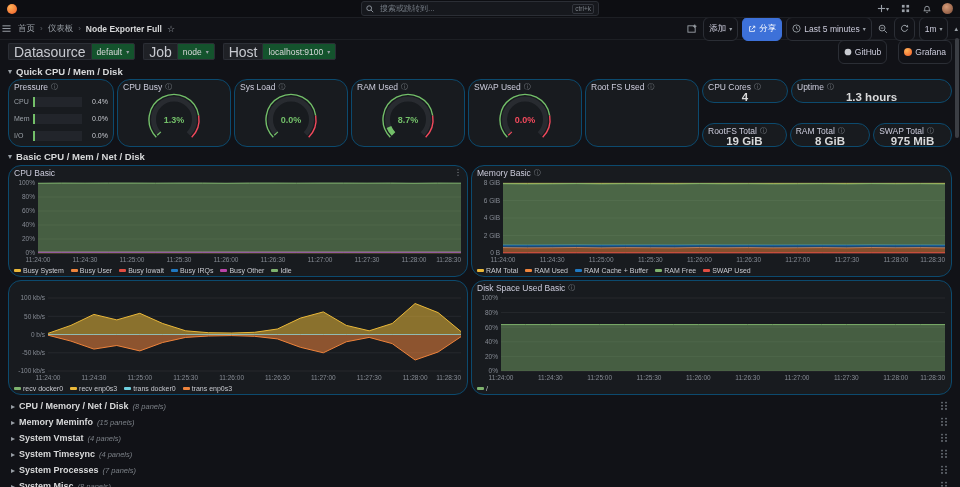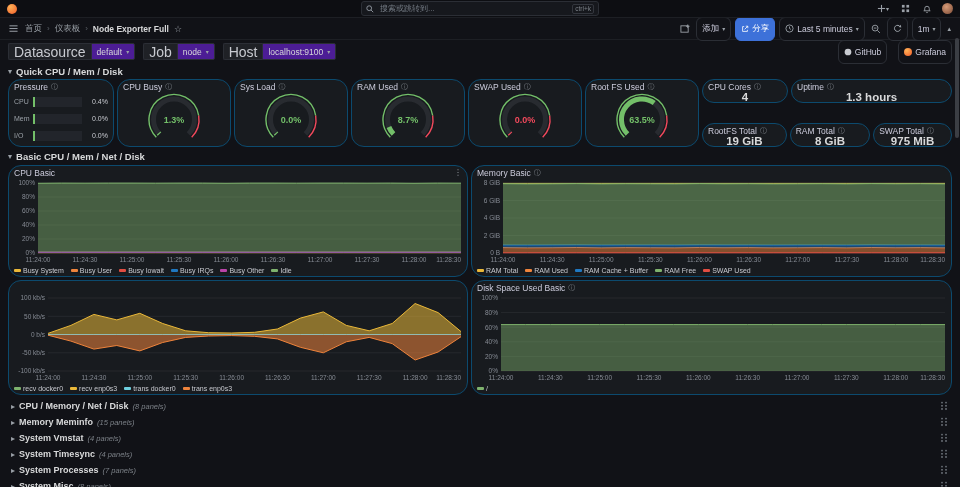--- a/index.html
+++ b/index.html
@@ -9,35 +9,35 @@
 .logo{width:10px;height:10px;border-radius:50%;background:radial-gradient(circle at 35% 30%,#ffb357,#f05a28)}
 .search-wrap{position:absolute;left:50%;transform:translateX(-50%);width:228px;height:13px;background:#16181d;border:1px solid #2b2e35;border-radius:3px;display:flex;align-items:center;padding:0 4px;gap:4px}
 .search-wrap input{flex:1;background:transparent;border:none;outline:none;color:#8e949e;font-size:8px;font-family:inherit;min-width:0}
 .search-wrap input::placeholder{color:#767d86}
 .kbd{border:1px solid #33363d;border-radius:2px;font-size:6.5px;color:#7b8087;padding:0 2px;line-height:8px}
 .tb-right{margin-left:auto;display:flex;align-items:center;gap:8px}
 .avatar{width:11px;height:11px;border-radius:50%;background:radial-gradient(circle at 40% 35%,#d79b78,#7a4a35)}
 .icon{display:inline-flex;align-items:center;justify-content:center}
 .icon svg{display:block}
 
-.navbar{height:21px;background:#111217;border-bottom:1px solid #1d1f24;display:flex;align-items:center;padding:0 7px;gap:5px}
+.navbar{height:21px;background:#111217;border-bottom:1px solid #1d1f24;display:flex;align-items:center;padding:0 0;gap:5px}
 .crumb{font-size:8.5px;color:#9aa0a7;white-space:nowrap}
 .crumb.cur{color:#d8d9da;font-weight:bold}
 .crumb-sep{color:#5a5f66;font-size:8px}
 .star{color:#9aa0a7;font-size:9px}
 .nav-right{margin-left:auto;display:flex;align-items:center;gap:4px}
 .btn{height:24px;display:flex;align-items:center;gap:3px;padding:0 5px;border:1px solid #2b2e35;border-radius:6px;background:#111217;color:#ccccdc;font-size:8.5px;white-space:nowrap;font-family:inherit}
 .btn.primary{background:#3d71d9;border-color:#3d71d9;color:#fff}
 .iconbtn{border:none;background:none;padding:0 2px;height:15px;display:flex;align-items:center;color:#9aa0a7}
 .caret{font-size:6px;color:#9aa0a7}
 
 .subbar{height:23px;display:flex;align-items:center;padding:0 8px;gap:8px}
 .var{display:flex;align-items:center}
 .vlabel{height:15px;display:flex;align-items:center;padding:0 5px;background:#1f2126;border:1px solid #2b2e35;border-right:none;border-radius:2px 0 0 2px;color:#c8cad0;font-size:14px}
-.vvalue{height:15px;display:flex;align-items:center;gap:4px;padding:0 5px;background:#4c1d95;border:1px solid #2b2e35;border-radius:0 2px 2px 0;font-size:8.5px;color:#d8d9da}
+.vvalue{height:15px;display:flex;align-items:center;gap:4px;padding:0 5px;background:#14532d;border:1px solid #2b2e35;border-radius:0 2px 2px 0;font-size:8.5px;color:#d8d9da}
 .sub-right{margin-left:auto;display:flex;gap:11px}
 
 .dash{padding:1px 8px 0}
 .rowhead{height:13px;display:flex;align-items:center;gap:4px;font-size:9.5px;font-weight:bold;color:#d8d9da;margin:1px 0}
 .rowhead .chev{color:#9aa0a7;font-size:8px;font-weight:normal}
 .quick{display:grid;grid-template-columns:106px repeat(5,114px) 1fr;gap:3px;height:68px}
 .panel{background:#181b1f;border:1px solid #0c4a6e;border-radius:13px;position:relative;overflow:hidden}
 .ph{height:13px;display:flex;align-items:center;gap:3px;padding:0 5px;font-size:8.5px;color:#ccccdc;white-space:nowrap;overflow:hidden}
 .info{font-size:7px;color:#7b8087}
 .kebab{margin-left:auto;color:#9aa0a7;font-size:8px}
@@ -302,29 +302,20 @@
             <path d="M80.69 23.59 A25 25 0 0 1 73.68 45.18" stroke="#f2495c" stroke-width="1.4" fill="none"></path>
             <path d="M41.50 42.00 A20.5 20.5 0 0 1 40.71 41.15" stroke="#f2495c" stroke-width="5" fill="none"></path>
             <text x="56" y="30.5" text-anchor="middle" class="gval" fill="#f2495c">0.0%</text>
           </svg>
         </div>
     </div>
     <div class="panel">
       <div class="ph">
           <span>Root FS Used</span>
           <span class="info">ⓘ</span>
-        </div>
-      <div class="gaugebox">
-          <svg width="112" height="53">
-            <path d="M41.50 42.00 A20.5 20.5 0 1 1 70.50 42.00" stroke="#282b30" stroke-width="5" fill="none"></path>
-            <path d="M38.32 45.18 A25 25 0 1 1 80.69 23.59" stroke="#73bf69" stroke-width="1.4" fill="none"></path>
-            <path d="M80.69 23.59 A25 25 0 0 1 73.68 45.18" stroke="#f2495c" stroke-width="1.4" fill="none"></path>
-            <path d="M41.50 42.00 A20.5 20.5 0 0 1 68.18 11.01" stroke="#73bf69" stroke-width="5" fill="none"></path>
-            <text x="56" y="30.5" text-anchor="middle" class="gval" fill="#73bf69">63.5%</text>
-          </svg>
         </div>
     </div>
 
     <div class="qright">
       <div class="qr top">
         <div class="panel">
           <div class="ph">
               <span>CPU Cores</span>
               <span class="info">ⓘ</span>
             </div>

